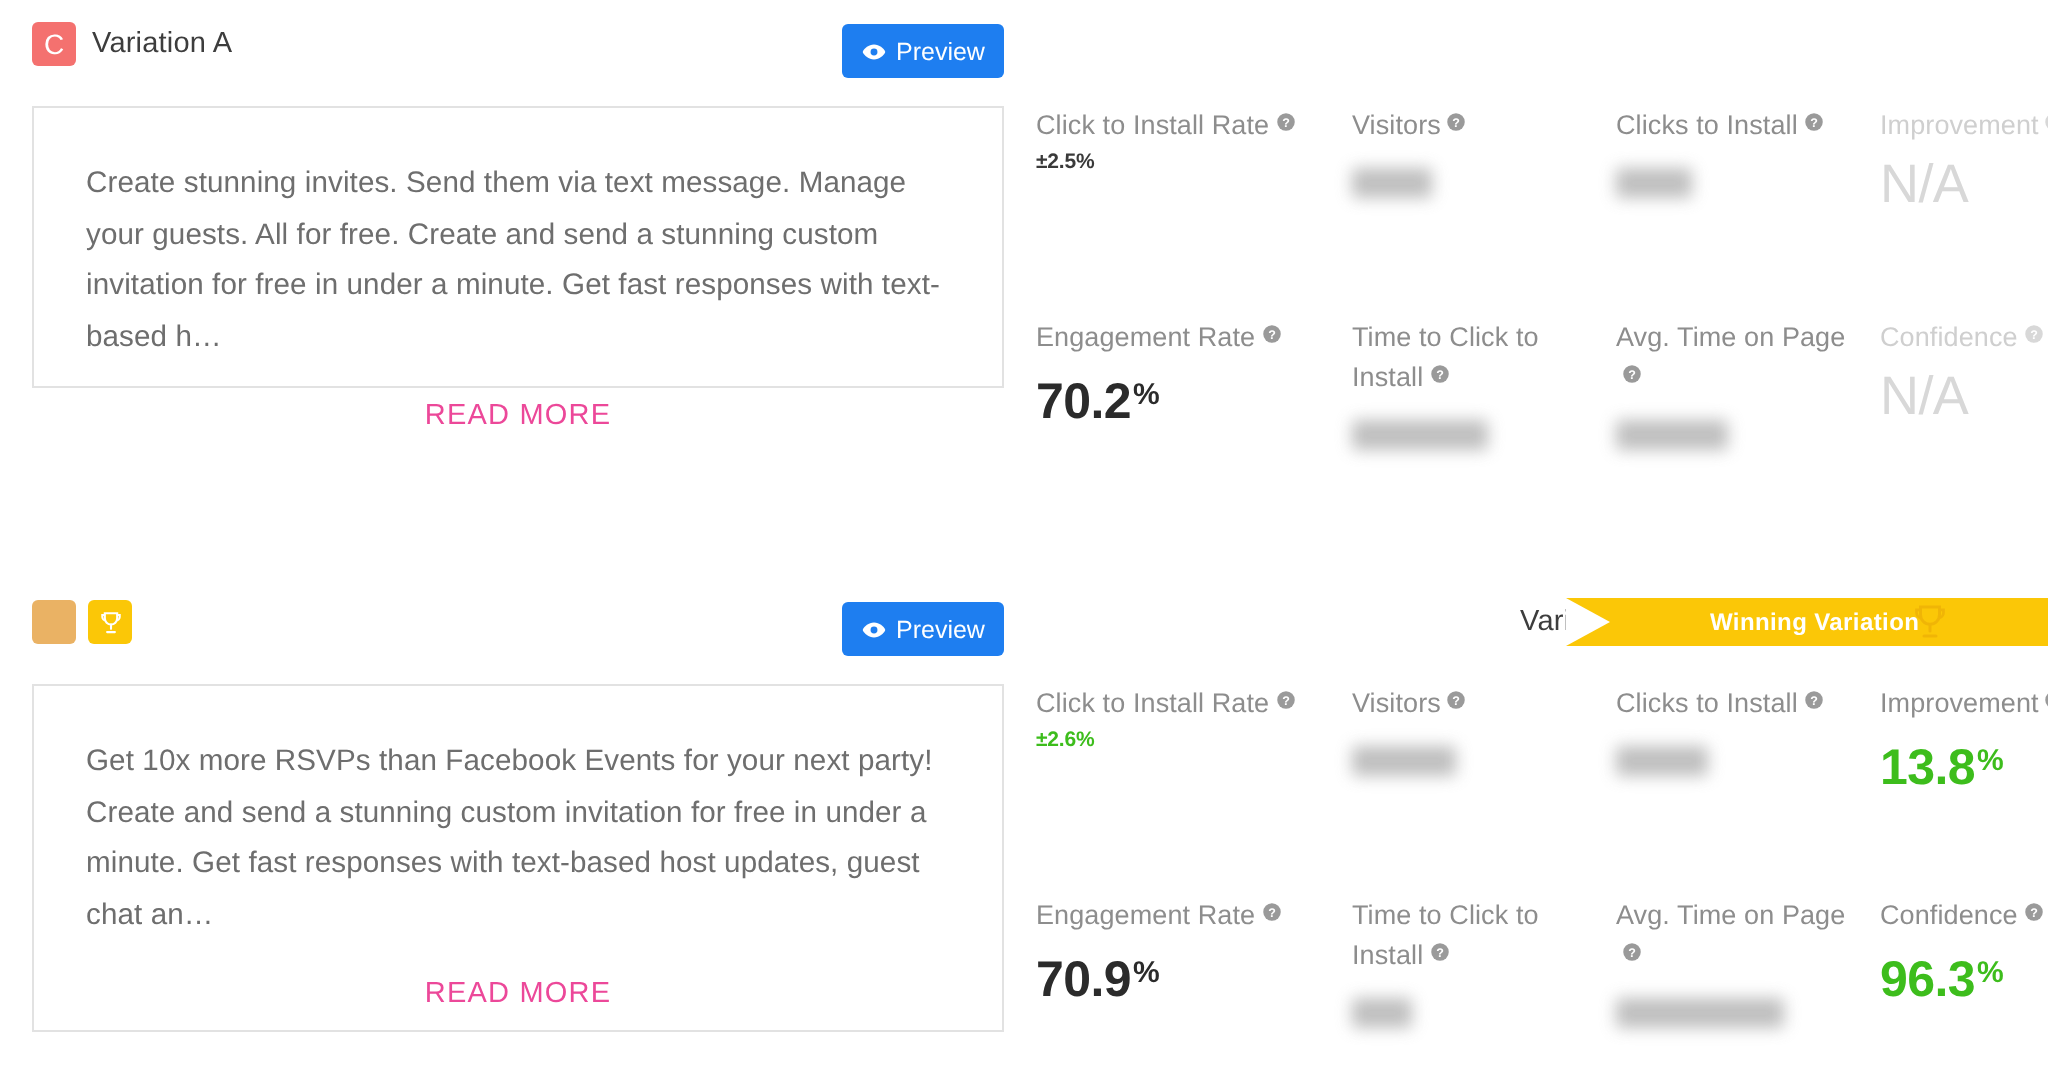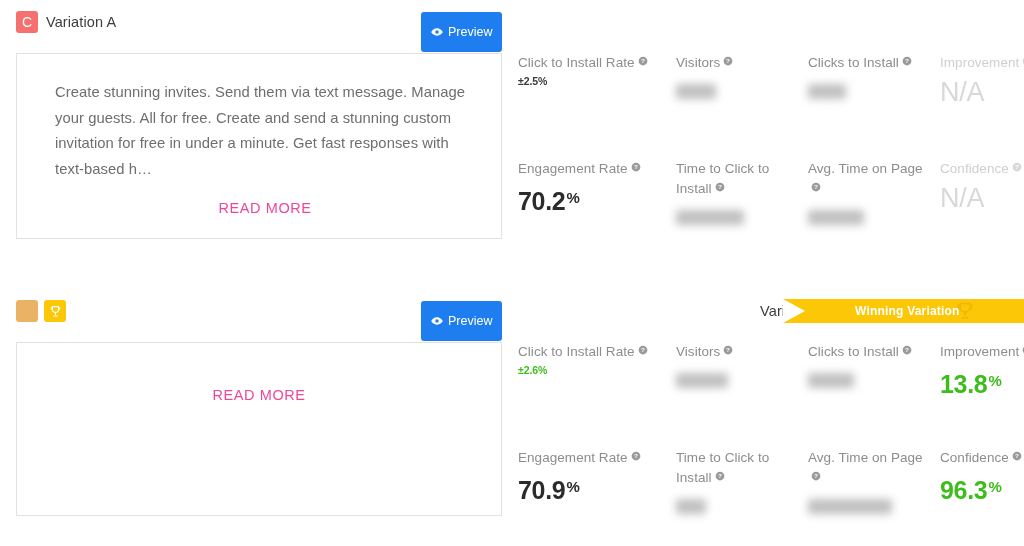--- a/index.html
+++ b/index.html
@@ -50,21 +50,21 @@
     margin-left: 8px;
     font-size: 14.5px;
     color: #3d3d3d;
     letter-spacing: .1px;
   }
 
   .preview-btn {
     position: absolute;
     left: 421px;
     top: 12px;
-    height: 40px;
+    height: 27px;
     box-sizing: border-box;
     padding: 0 10px;
     border: none;
     border-radius: 3px;
     background: #1e7ef0;
     color: #ffffff;
     font-family: "Liberation Sans", sans-serif;
     font-size: 12.5px;
     display: inline-flex;
     align-items: center;
@@ -227,21 +227,21 @@
   </div>
 
   <button class="preview-btn" style="top:12px;">
     <svg class="eye-icon" width="12" height="12" viewBox="0 0 16 16">
       <path d="M8 3C4.4 3 1.5 5.6 0.6 7.6c-0.1 0.3-0.1 0.5 0 0.8C1.5 10.4 4.4 13 8 13s6.5-2.6 7.4-4.6c0.1-0.3 0.1-0.5 0-0.8C14.5 5.6 11.6 3 8 3z" fill="#ffffff"></path>
       <circle cx="8" cy="8" r="2.3" fill="#1e7ef0"></circle>
     </svg>
     <span>Preview</span>
   </button>
 
-  <div class="content-card" style="top:53px; height:186px;padding-left:12px;">
+  <div class="content-card" style="top:53px; height:141px;">
     <div class="card-body">
       <p class="card-text">Create stunning invites. Send them via text message. Manage your guests. All for free. Create and send a stunning custom invitation for free in under a minute. Get fast responses with text-based h…</p>
       <a class="read-more">READ MORE</a>
     </div>
   </div>
 
   <div class="metrics" style="top:53px;">
     <div class="metric-row">
 
       <div class="metric-cell wide">
@@ -351,20 +351,21 @@
   <button class="preview-btn" style="top:12px;">
     <svg class="eye-icon" width="12" height="12" viewBox="0 0 16 16">
       <path d="M8 3C4.4 3 1.5 5.6 0.6 7.6c-0.1 0.3-0.1 0.5 0 0.8C1.5 10.4 4.4 13 8 13s6.5-2.6 7.4-4.6c0.1-0.3 0.1-0.5 0-0.8C14.5 5.6 11.6 3 8 3z" fill="#ffffff"></path>
       <circle cx="8" cy="8" r="2.3" fill="#1e7ef0"></circle>
     </svg>
     <span>Preview</span>
   </button>
 
   <div class="content-card" style="top:53px; height:174px;">
     <div class="card-body">
+      <p class="card-text">Get 10x more RSVPs than Facebook Events for your next party! Create and send a stunning custom invitation for free in under a minute. Get fast responses with text-based host updates, guest chat an…</p>
       <a class="read-more">READ MORE</a>
     </div>
   </div>
 
   <div class="metrics" style="top:53px;">
     <div class="metric-row">
 
       <div class="metric-cell wide">
         <div class="metric-label">
           <span>Click to Install Rate</span><svg class="help-icon" width="10" height="10" viewBox="0 0 16 16">

